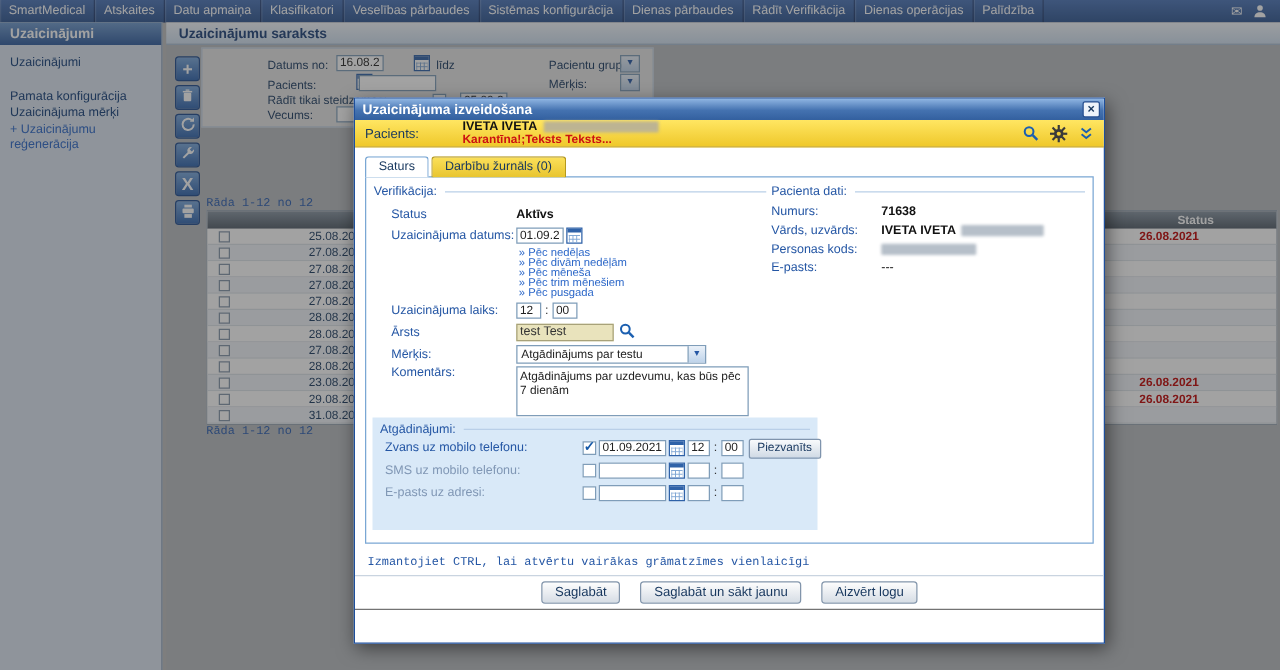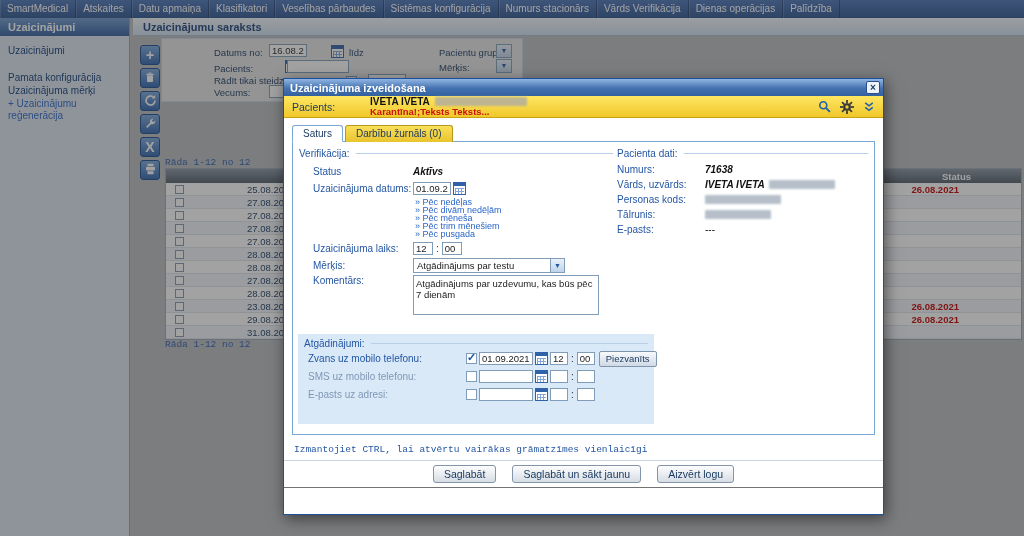--- a/index.html
+++ b/index.html
@@ -2,21 +2,21 @@
 <html><head>
 <meta charset="utf-8">
 <style>
   * { margin:0; padding:0; box-sizing:border-box; }
   html,body { width:1024px; height:536px; overflow:hidden; }
   body { font:11px "Liberation Sans", sans-serif; background:#bdbdbd; position:relative; }
   #app { position:absolute; inset:0; }
 
   
   .menubar { position:absolute; top:0; left:0; right:0; height:18px;
-    background:linear-gradient(#4a74b8,#2d548f); display:flex; align-items:stretch; color:#fff;flex-direction:column; }
+    background:linear-gradient(#4a74b8,#2d548f); display:flex; align-items:stretch; color:#fff; }
   .menu-items { display:flex; }
   .menu-item { padding:0 7px; font-size:10px; line-height:18px; border-right:1px solid rgba(0,0,30,.35);
     box-shadow:inset 1px 0 0 rgba(255,255,255,.15); cursor:pointer; white-space:nowrap; }
   .menu-right { margin-left:auto; display:flex; align-items:center; gap:8px; padding-right:10px; }
   .menu-ico { display:inline-flex; align-items:center; font-size:11px; color:#fff; cursor:pointer; }
 
   
   .sidebar { position:absolute; top:18px; left:0; width:130px; bottom:0; background:#dce6f2; border-right:1px solid #8fa3bb; }
   .sidebar-header { height:18px; line-height:18px; padding-left:8px; color:#fff; font-weight:bold; font-size:11px;
     background:linear-gradient(#6f9ace,#2e5b9d); }
@@ -94,21 +94,21 @@
   .tab.active { background:#fff; border:1px solid #7aa7d4; border-bottom:1px solid #fff; }
 
   .panel { position:relative; margin:-1px 8px 0; height:294px; border:1px solid #7aa7d4; background:#fff; }
   .section { display:flex; align-items:center; color:#2456a4; font-size:10px; margin-bottom:5px; white-space:nowrap; }
   .section .rule { flex:1; height:1px; background:#b9cfe8; margin-left:6px; }
 
   .col-left { position:absolute; left:6px; top:6px; width:314px; }
   .frow { display:flex; align-items:center; margin:0 0 2px 14px; min-height:15px; }
   .frow.top { align-items:flex-start; }
   .flabel { width:100px; color:#2456a4; font-size:10px; flex:none; }
-  .fval { font-size:10px; color:#111; } .bold { font-weight:bold;font-style:italic; }
+  .fval { font-size:10px; color:#111; } .bold { font-weight:bold; }
   .colon { margin:0 3px; color:#333; font-size:10px; }
   .links { margin:1px 0 3px 116px; }
   .qlink { color:#2a66c8; font-size:9px; line-height:8px; cursor:pointer; white-space:nowrap; }
   .field-dis { width:78px; height:14px; background:#e9e3bc; border:1px solid #a8a27a; font-size:10px; color:#333;
     line-height:12px; padding:0 2px; overflow:hidden; }
   .selectbox { width:152px; height:15px; border:1px solid #7f9db9; background:#fff; display:flex; align-items:center;
     font-size:9.5px; color:#222; padding-left:3px; cursor:pointer; }
   .selectbox .arrow { margin-left:auto; width:14px; height:13px; border-left:1px solid #7f9db9; font-size:7px; color:#2456a4;
     background:linear-gradient(#eaf1f9,#bed3ea); display:flex; align-items:center; justify-content:center; }
   .ta { width:186px; height:40px; border:1px solid #7f9db9; font:9.5px "Liberation Sans",sans-serif; color:#222; padding:2px; resize:none; }
@@ -140,22 +140,22 @@
 <div id="app">
 
   <div class="menubar">
     <div class="menu-items">
         <div class="menu-item">SmartMedical</div>
         <div class="menu-item">Atskaites</div>
         <div class="menu-item">Datu apmaiņa</div>
         <div class="menu-item">Klasifikatori</div>
         <div class="menu-item">Veselības pārbaudes</div>
         <div class="menu-item">Sistēmas konfigurācija</div>
-        <div class="menu-item">Numurs stacionārs</div>
-        <div class="menu-item">Vārds Verifikācija</div>
+        <div class="menu-item">Dienas pārbaudes</div>
+        <div class="menu-item">Rādīt Verifikācija</div>
         <div class="menu-item">Dienas operācijas</div>
         <div class="menu-item">Palīdzība</div>
       </div>
     <div class="menu-right">
       <span class="menu-ico">✉</span>
       <span class="menu-ico">
         <svg width="12" height="12" viewBox="0 0 16 16" fill="#fff">
             <circle cx="8" cy="4.5" r="3"></circle>
             <path d="M2 14.5c0-3.5 2.7-5.5 6-5.5s6 2 6 5.5z"></path>
           </svg>
@@ -381,20 +381,30 @@
             <div class="qlink">» Pēc trim mēnešiem</div>
             <div class="qlink">» Pēc pusgada</div>
           </div>
         <div class="frow">
           <span class="flabel">Uzaicinājuma laiks:</span>
           <input class="txt w20" value="12" style="">
           <span class="colon">:</span>
           <input class="txt w20" value="00" style="">
         </div>
         <div class="frow">
+          <span class="flabel">Ārsts</span>
+          <span class="field-dis">test Test</span>
+          <span class="gap4">
+            <svg width="13" height="13" viewBox="0 0 16 16">
+                <circle cx="6.5" cy="6.5" r="4.3" fill="none" stroke="#1b5fb0" stroke-width="2"></circle>
+                <line x1="10" y1="10" x2="14.6" y2="14.6" stroke="#1b5fb0" stroke-width="2.4"></line>
+              </svg>
+          </span>
+        </div>
+        <div class="frow">
           <span class="flabel">Mērķis:</span>
           <div class="selectbox">
             <span>Atgādinājums par testu</span>
             <span class="arrow">▼</span>
           </div>
         </div>
         <div class="frow top">
           <span class="flabel">Komentārs:</span>
           <textarea class="ta" style="">Atgādinājums par uzdevumu, kas būs pēc 7 dienām</textarea>
         </div>
@@ -410,24 +420,20 @@
           <span class="pval bold">71638</span>
         </div>
         <div class="prow">
           <span class="plabel">Vārds, uzvārds:</span>
           <span class="pval bold">IVETA IVETA</span>
           <span class="redact gap4" style="width:66px"></span>
         </div>
         <div class="prow">
           <span class="plabel">Personas kods:</span>
           <span class="redact" style="width:76px"></span>
-        </div>
-        <div class="prow">
-          <span class="plabel">Tālrunis:</span>
-          <span class="redact" style="width:66px"></span>
         </div>
         <div class="prow">
           <span class="plabel">E-pasts:</span>
           <span class="pval">---</span>
         </div>
       </div>
 
       <div class="reminders">
         <div class="section rem-title">
           <span>Atgādinājumi:</span>

